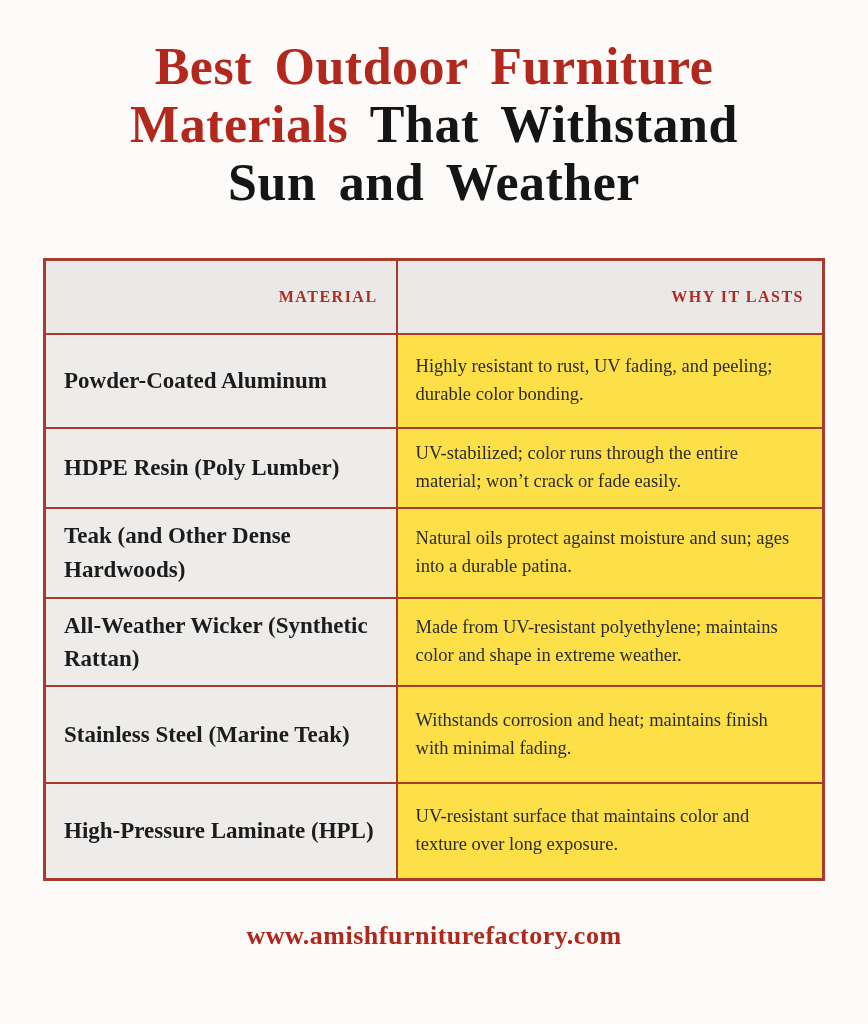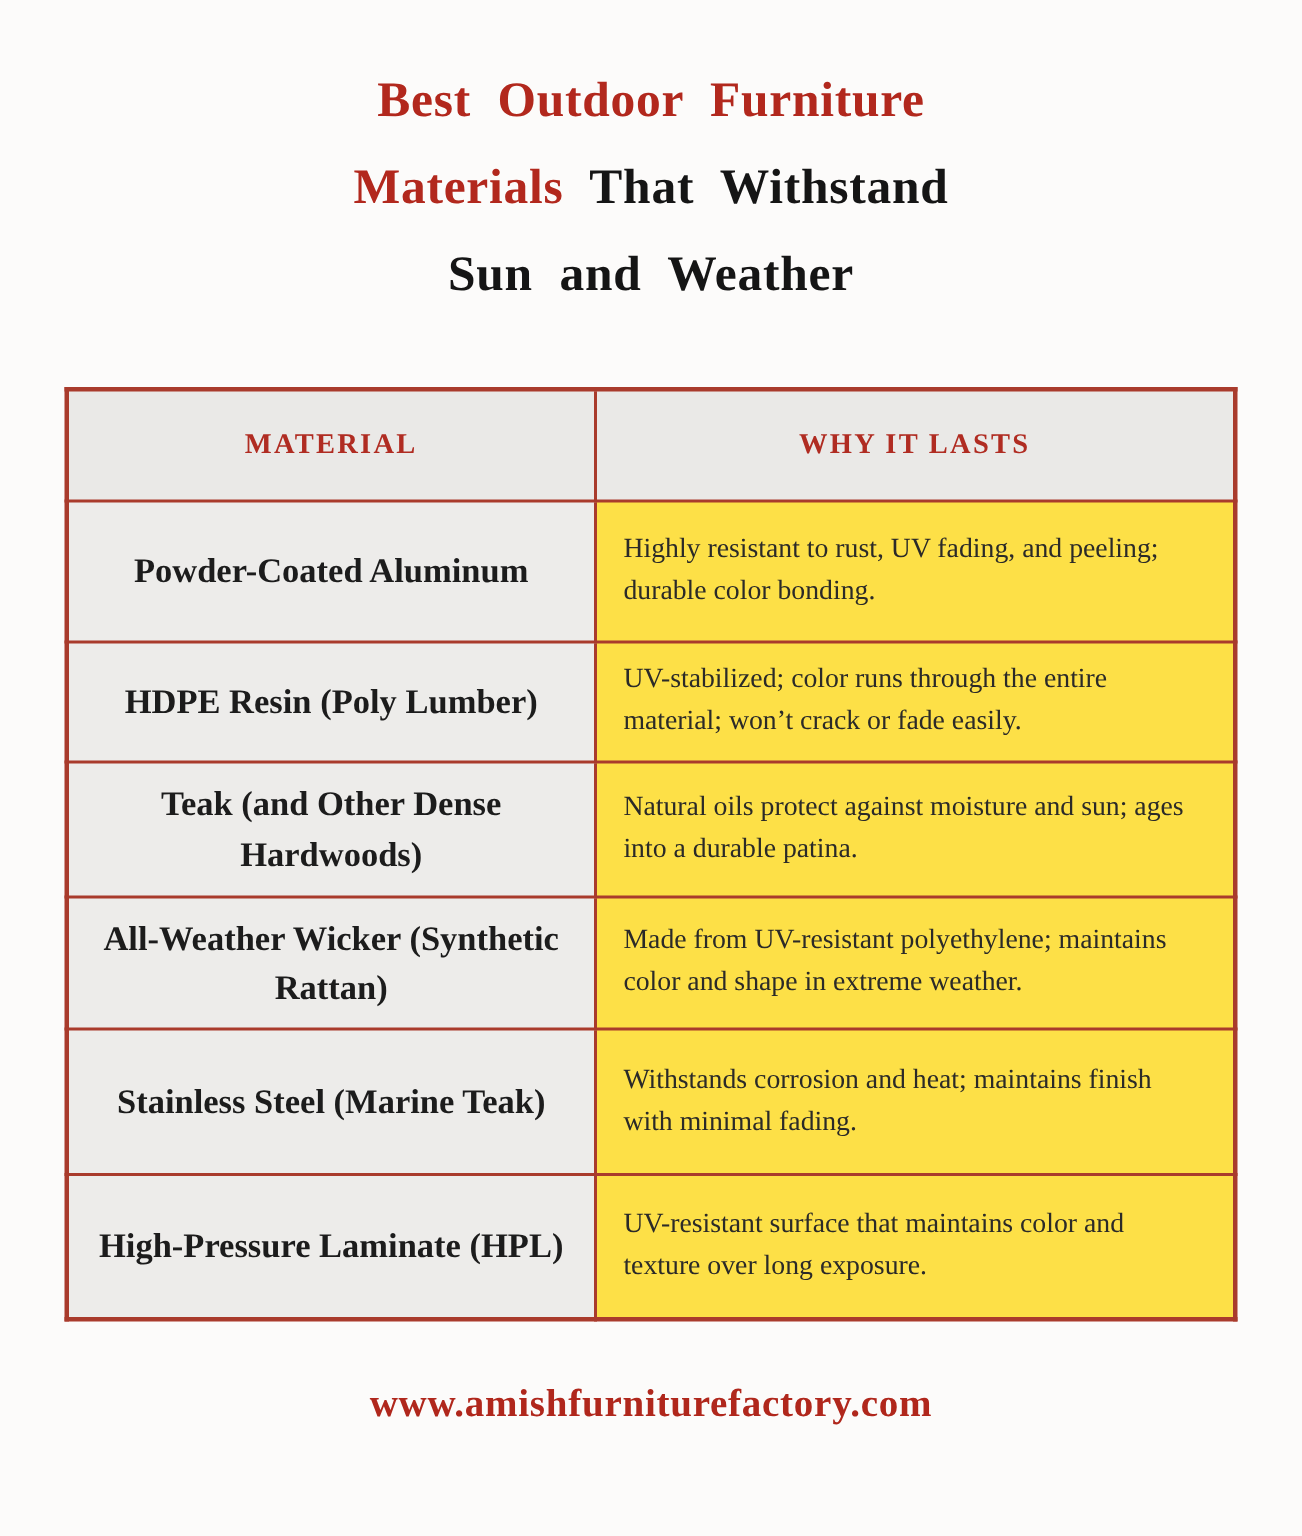--- a/index.html
+++ b/index.html
@@ -18,21 +18,21 @@
     display: flex;
     flex-direction: column;
     align-items: center;
   }
   
   .title-block {
     margin-top: 38px;
     width: 100%;
     text-align: center;
     font-weight: bold;
-    font-size: 33px;
+    font-size: 52px;
     line-height: 58px;
     letter-spacing: 0.5px;
     word-spacing: 9px;
     color: #151515;
   }
   .title-red { color: #b2281d; }
   .title-black { color: #151515; }
   
   .grid-table {
     margin-top: 46px;
@@ -51,32 +51,31 @@
   .grid-table thead tr { height: 74px; }
   .grid-table tbody tr:nth-child(1) { height: 94px; }
   .grid-table tbody tr:nth-child(2) { height: 80px; }
   .grid-table tbody tr:nth-child(3) { height: 90px; }
   .grid-table tbody tr:nth-child(4) { height: 84px; }
   .grid-table tbody tr:nth-child(5) { height: 97px; }
   .grid-table tbody tr:nth-child(6) { height: 96px; }
   .grid-table th {
     background: #eae9e7;
     color: #b02c22;
-    font-size: 19px;
+    font-size: 16px;
     font-weight: bold;
     letter-spacing: 1.5px;
-    text-align: center;
+    text-align: right;
   }
   .cell-material {
     background: #edecea;
     color: #1c1c1c;
     font-size: 23px;
     font-weight: bold;
     line-height: 1.45;
-    text-align: center;
   }
   .cell-why {
     background: #fde047;
     color: #2b2a28;
     font-size: 18.5px;
     line-height: 1.5;
   }
   
   .footer {
     margin-top: 40px;

